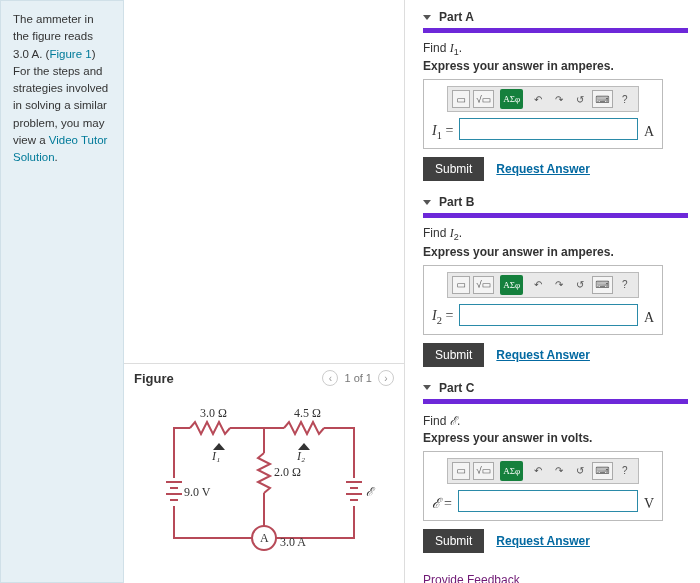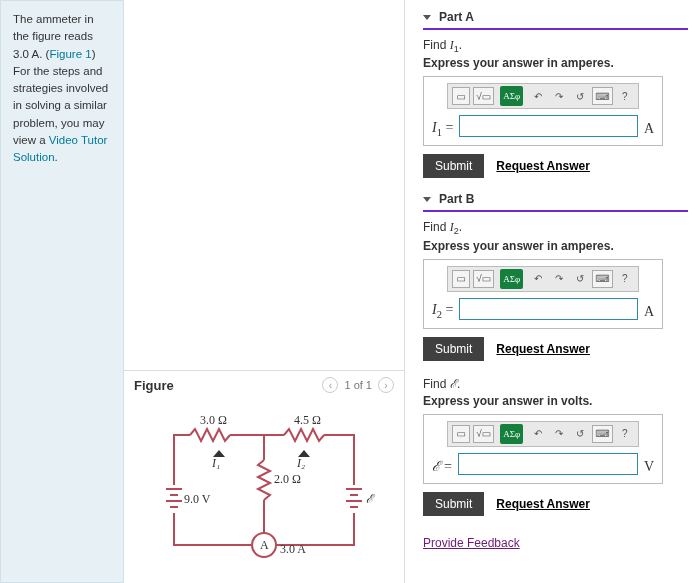--- a/index.html
+++ b/index.html
@@ -58,37 +58,37 @@
     border: 1px solid #ccc;
     border-radius: 50%;
     display: inline-flex;
     align-items: center;
     justify-content: center;
     font-size: 10px;
     color: #999;
     background: #fff;
   }
   .figure-body {
-    padding: 6px 10px 18px 10px;
+    padding: 6px 10px 25px 10px;
     display:flex;
     justify-content:flex-start;
     text-decoration:underline;
   }
   .circuit {
     width: 260px;
   }
   .part {
     margin-bottom: 14px;
   }
   .part-header {
     display: flex;
     align-items: center;
     gap: 8px;
     padding-bottom: 4px;
-    border-bottom: 2px solid #6d28d9;
+    border-bottom: 5px solid #6d28d9;
     margin-bottom: 8px;
   }
   .caret {
     display:inline-block;
     width:0;height:0;
     border-left:4px solid transparent;
     border-right:4px solid transparent;
     border-top:5px solid #555;
   }
   .part-title { font-weight: bold; font-size: 12px; }
@@ -144,21 +144,21 @@
     gap:12px;
   }
   .submit-btn {
     background:#404040;
     color:#fff;
     border:none;
     padding:5px 12px;
     font-size:12px;
   }
   .req-link {
-    color:#000000;
+    color:#0369a1;
     font-weight:bold;
     text-decoration:underline;
     font-size:12px;
   }
   .feedback-link {
     color:#701a75;
     font-size:12px;
     display:inline-block;
     margin-top:6px;
   }
@@ -309,20 +309,24 @@
         </div>
       </div>
       <div class="submit-row">
         <button class="submit-btn">Submit</button>
         <a href="#" class="req-link">Request Answer</a>
       </div>
     </div>
 
     
     <div class="part">
+      <div class="part-header">
+        <span class="caret"></span>
+        <span class="part-title">Part C</span>
+      </div>
       <div class="find-line">Find <span class="ital">ℰ</span>.</div>
       <div class="instruct">Express your answer in volts.</div>
       <div class="answer-box">
         <div class="toolbar">
           <span class="tb-btn box">▭</span>
           <span class="tb-btn box">√▭</span>
           <span class="tb-btn">
               <span class="tb-sym">ΑΣφ</span>
             </span>
           <span class="tb-btn">↶</span>

